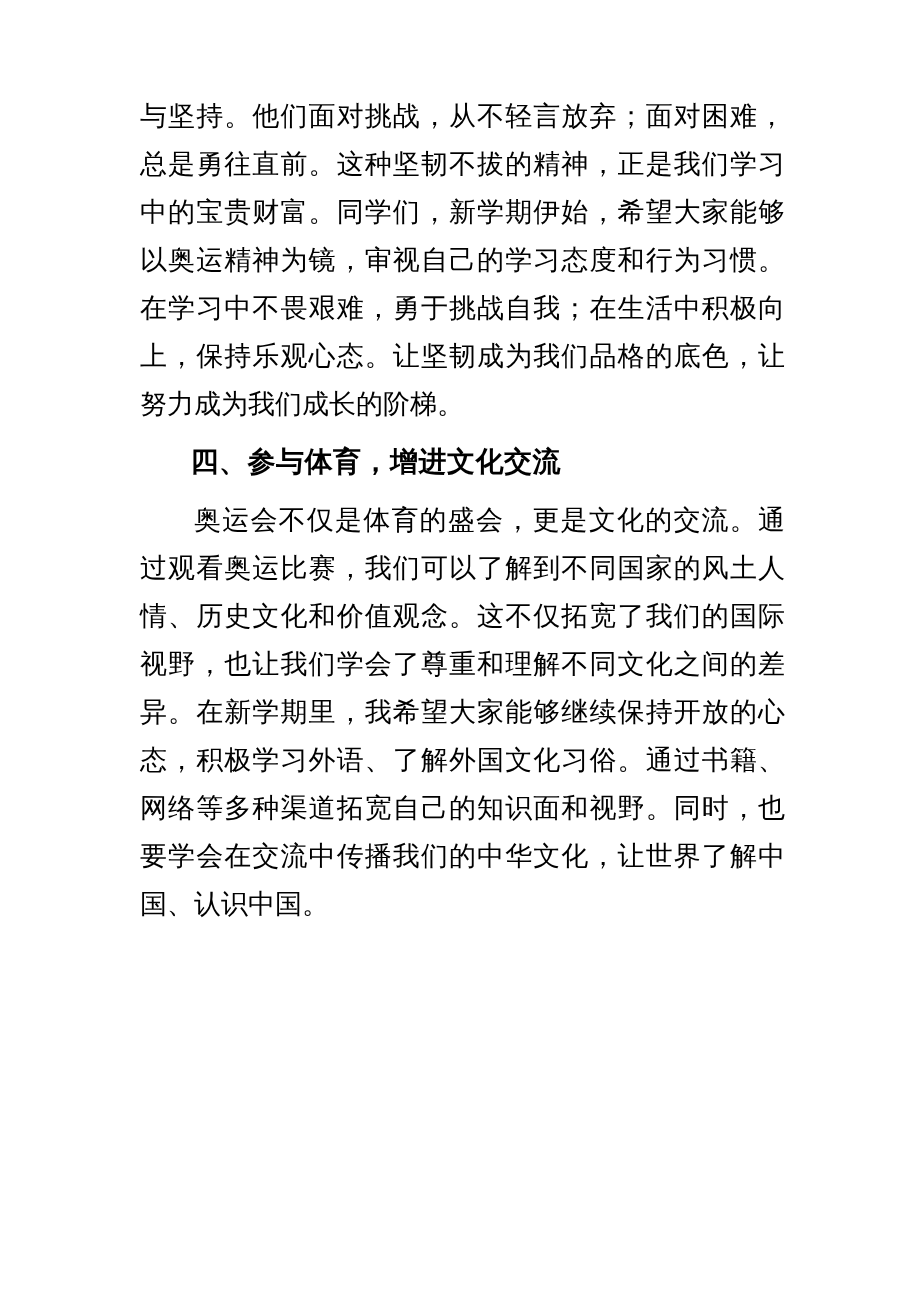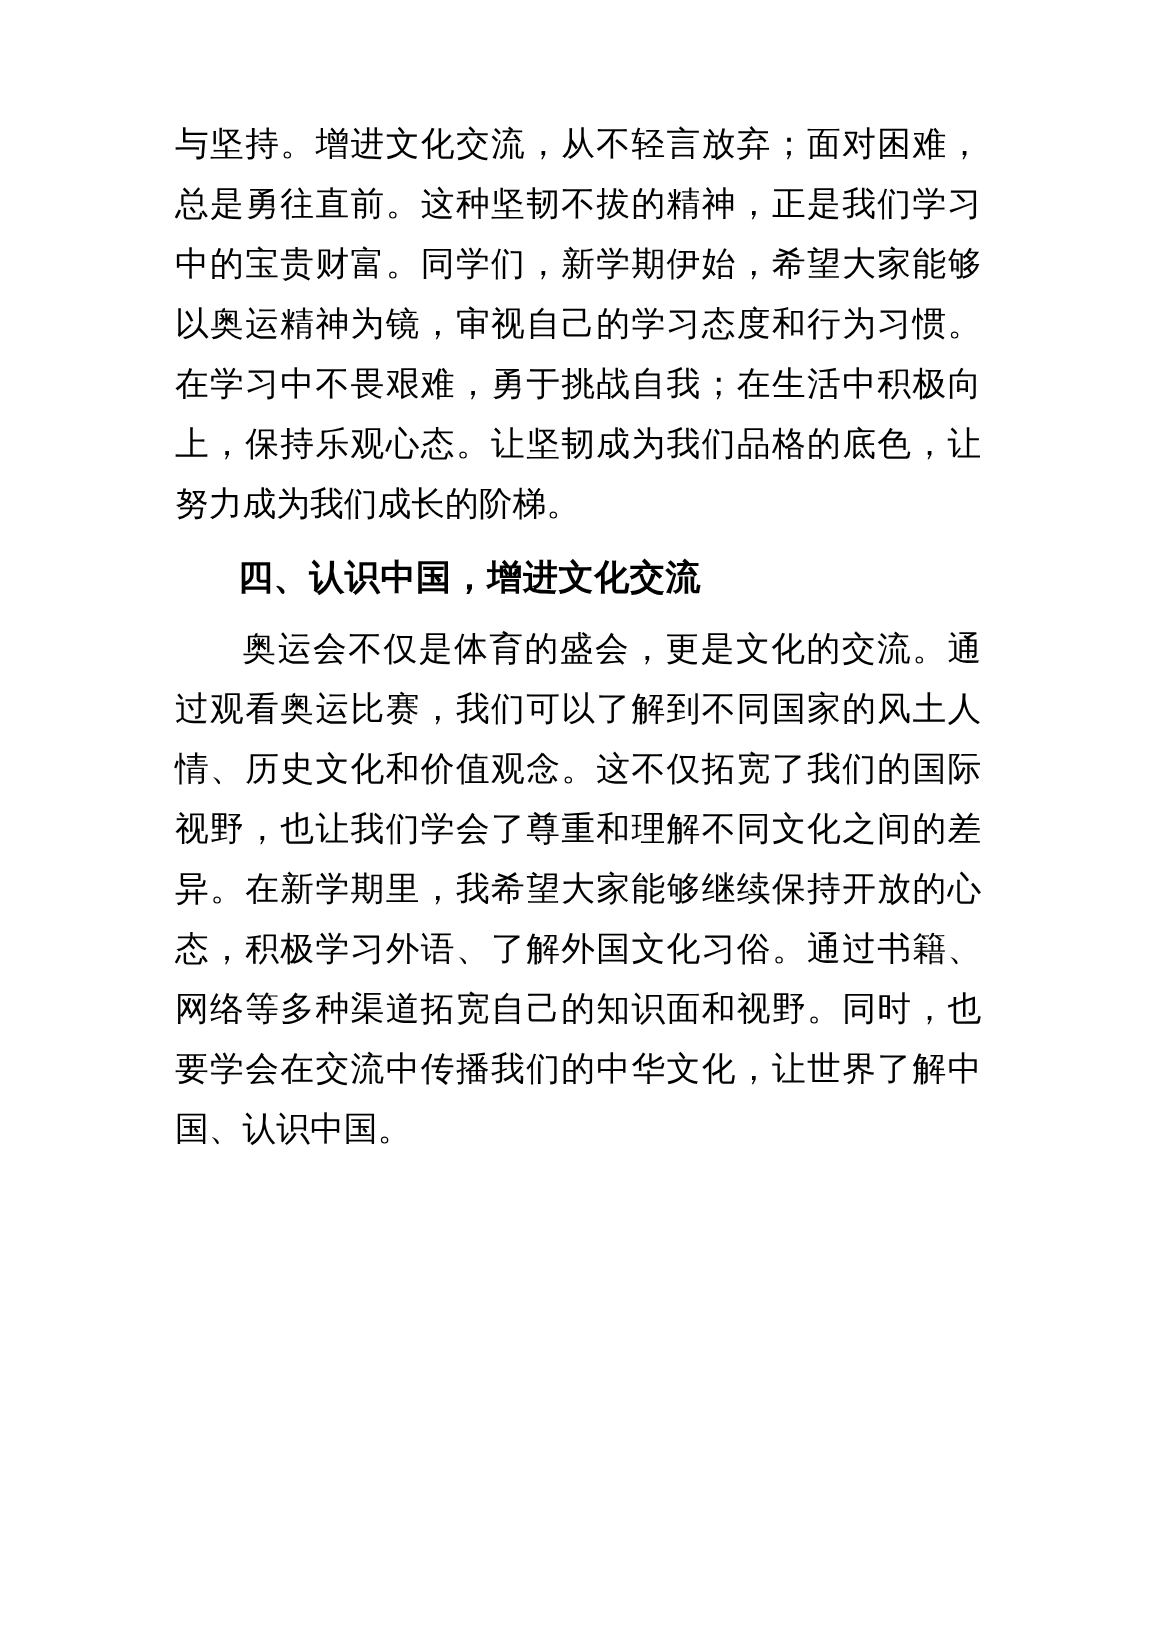--- a/index.html
+++ b/index.html
@@ -38,21 +38,21 @@
     line-height: 48px;
     margin: 10px 0 10px 0;
     text-indent: 1.8em;
     letter-spacing: 0.5px;
   }
 </style>
 </head>
 <body>
 
 <div class="page">
-  <p class="para continuation">与坚持。增进文化交流，从不轻言放弃；面对困难，总是勇往直前。这种坚韧不拔的精神，正是我们学习中的宝贵财富。同学们，新学期伊始，希望大家能够以奥运精神为镜，审视自己的学习态度和行为习惯。在学习中不畏艰难，勇于挑战自我；在生活中积极向上，保持乐观心态。让坚韧成为我们品格的底色，让努力成为我们成长的阶梯。</p>
+  <p class="para continuation">与坚持。他们面对挑战，从不轻言放弃；面对困难，总是勇往直前。这种坚韧不拔的精神，正是我们学习中的宝贵财富。同学们，新学期伊始，希望大家能够以奥运精神为镜，审视自己的学习态度和行为习惯。在学习中不畏艰难，勇于挑战自我；在生活中积极向上，保持乐观心态。让坚韧成为我们品格的底色，让努力成为我们成长的阶梯。</p>
 
 
 
-  <h2 class="heading">四、认识中国，增进文化交流</h2>
+  <h2 class="heading">四、参与体育，增进文化交流</h2>
 
   <p class="para">奥运会不仅是体育的盛会，更是文化的交流。通过观看奥运比赛，我们可以了解到不同国家的风土人情、历史文化和价值观念。这不仅拓宽了我们的国际视野，也让我们学会了尊重和理解不同文化之间的差异。在新学期里，我希望大家能够继续保持开放的心态，积极学习外语、了解外国文化习俗。通过书籍、网络等多种渠道拓宽自己的知识面和视野。同时，也要学会在交流中传播我们的中华文化，让世界了解中国、认识中国。</p>
 
 </div>
 
 </body></html>

